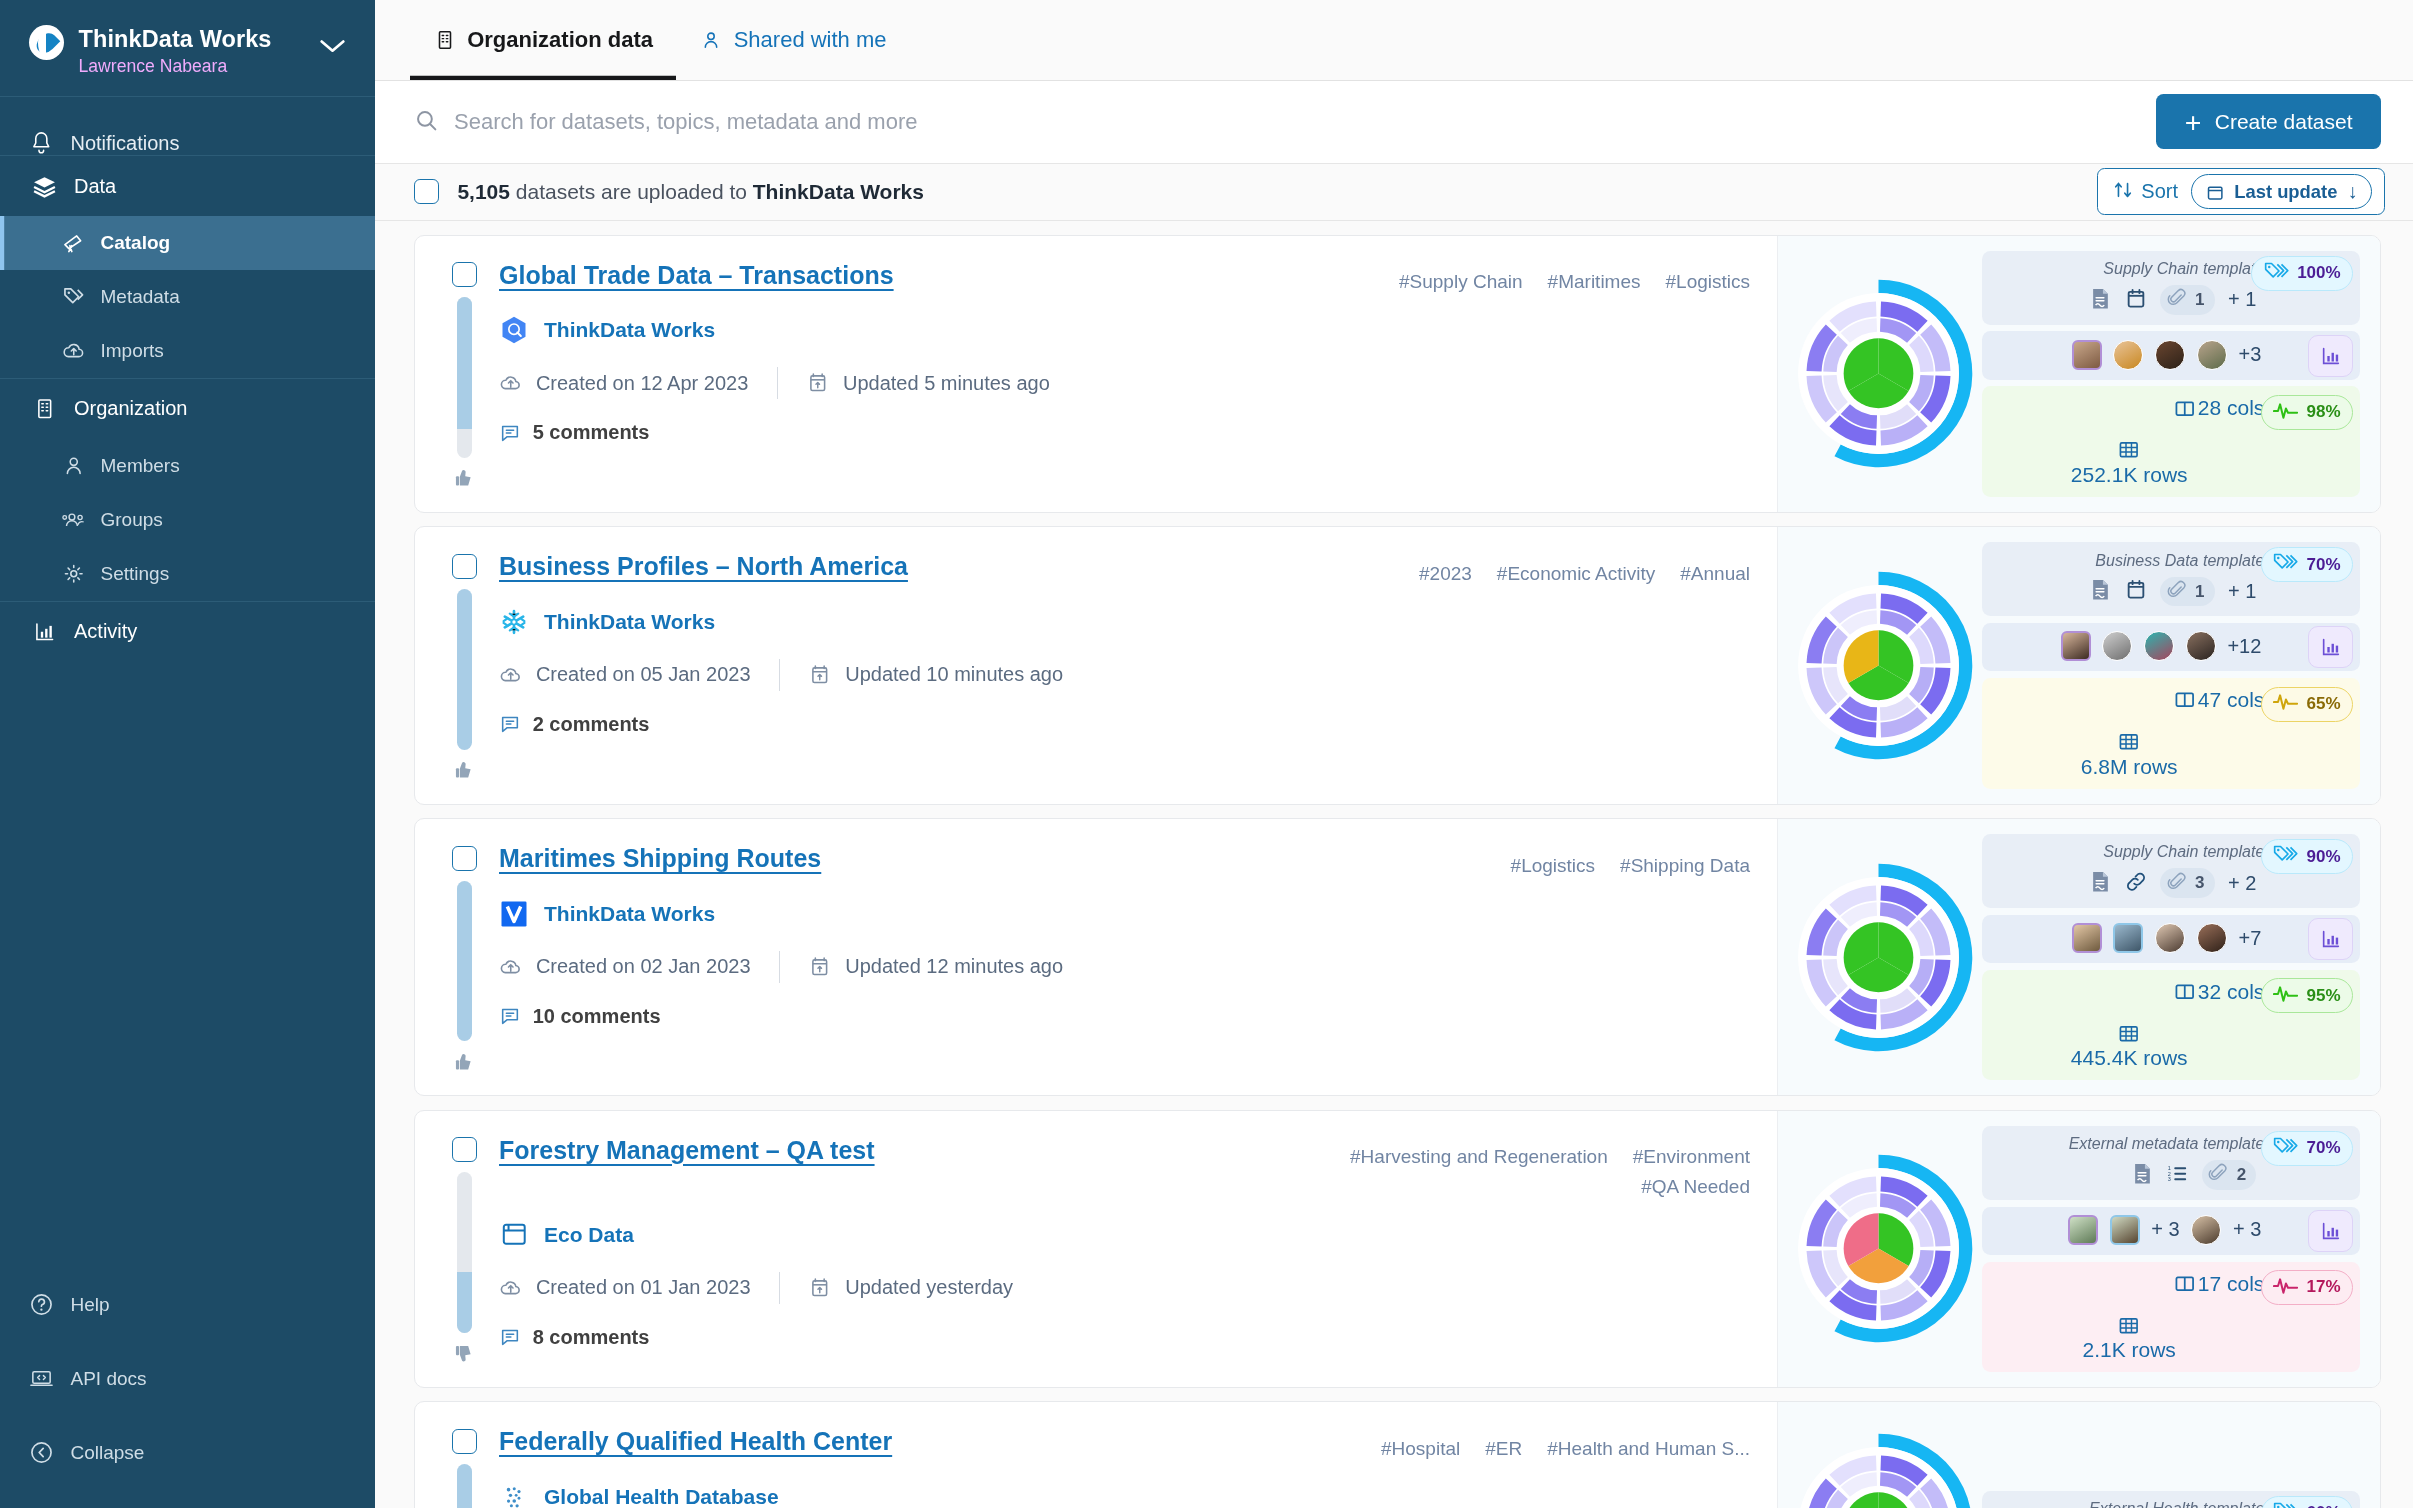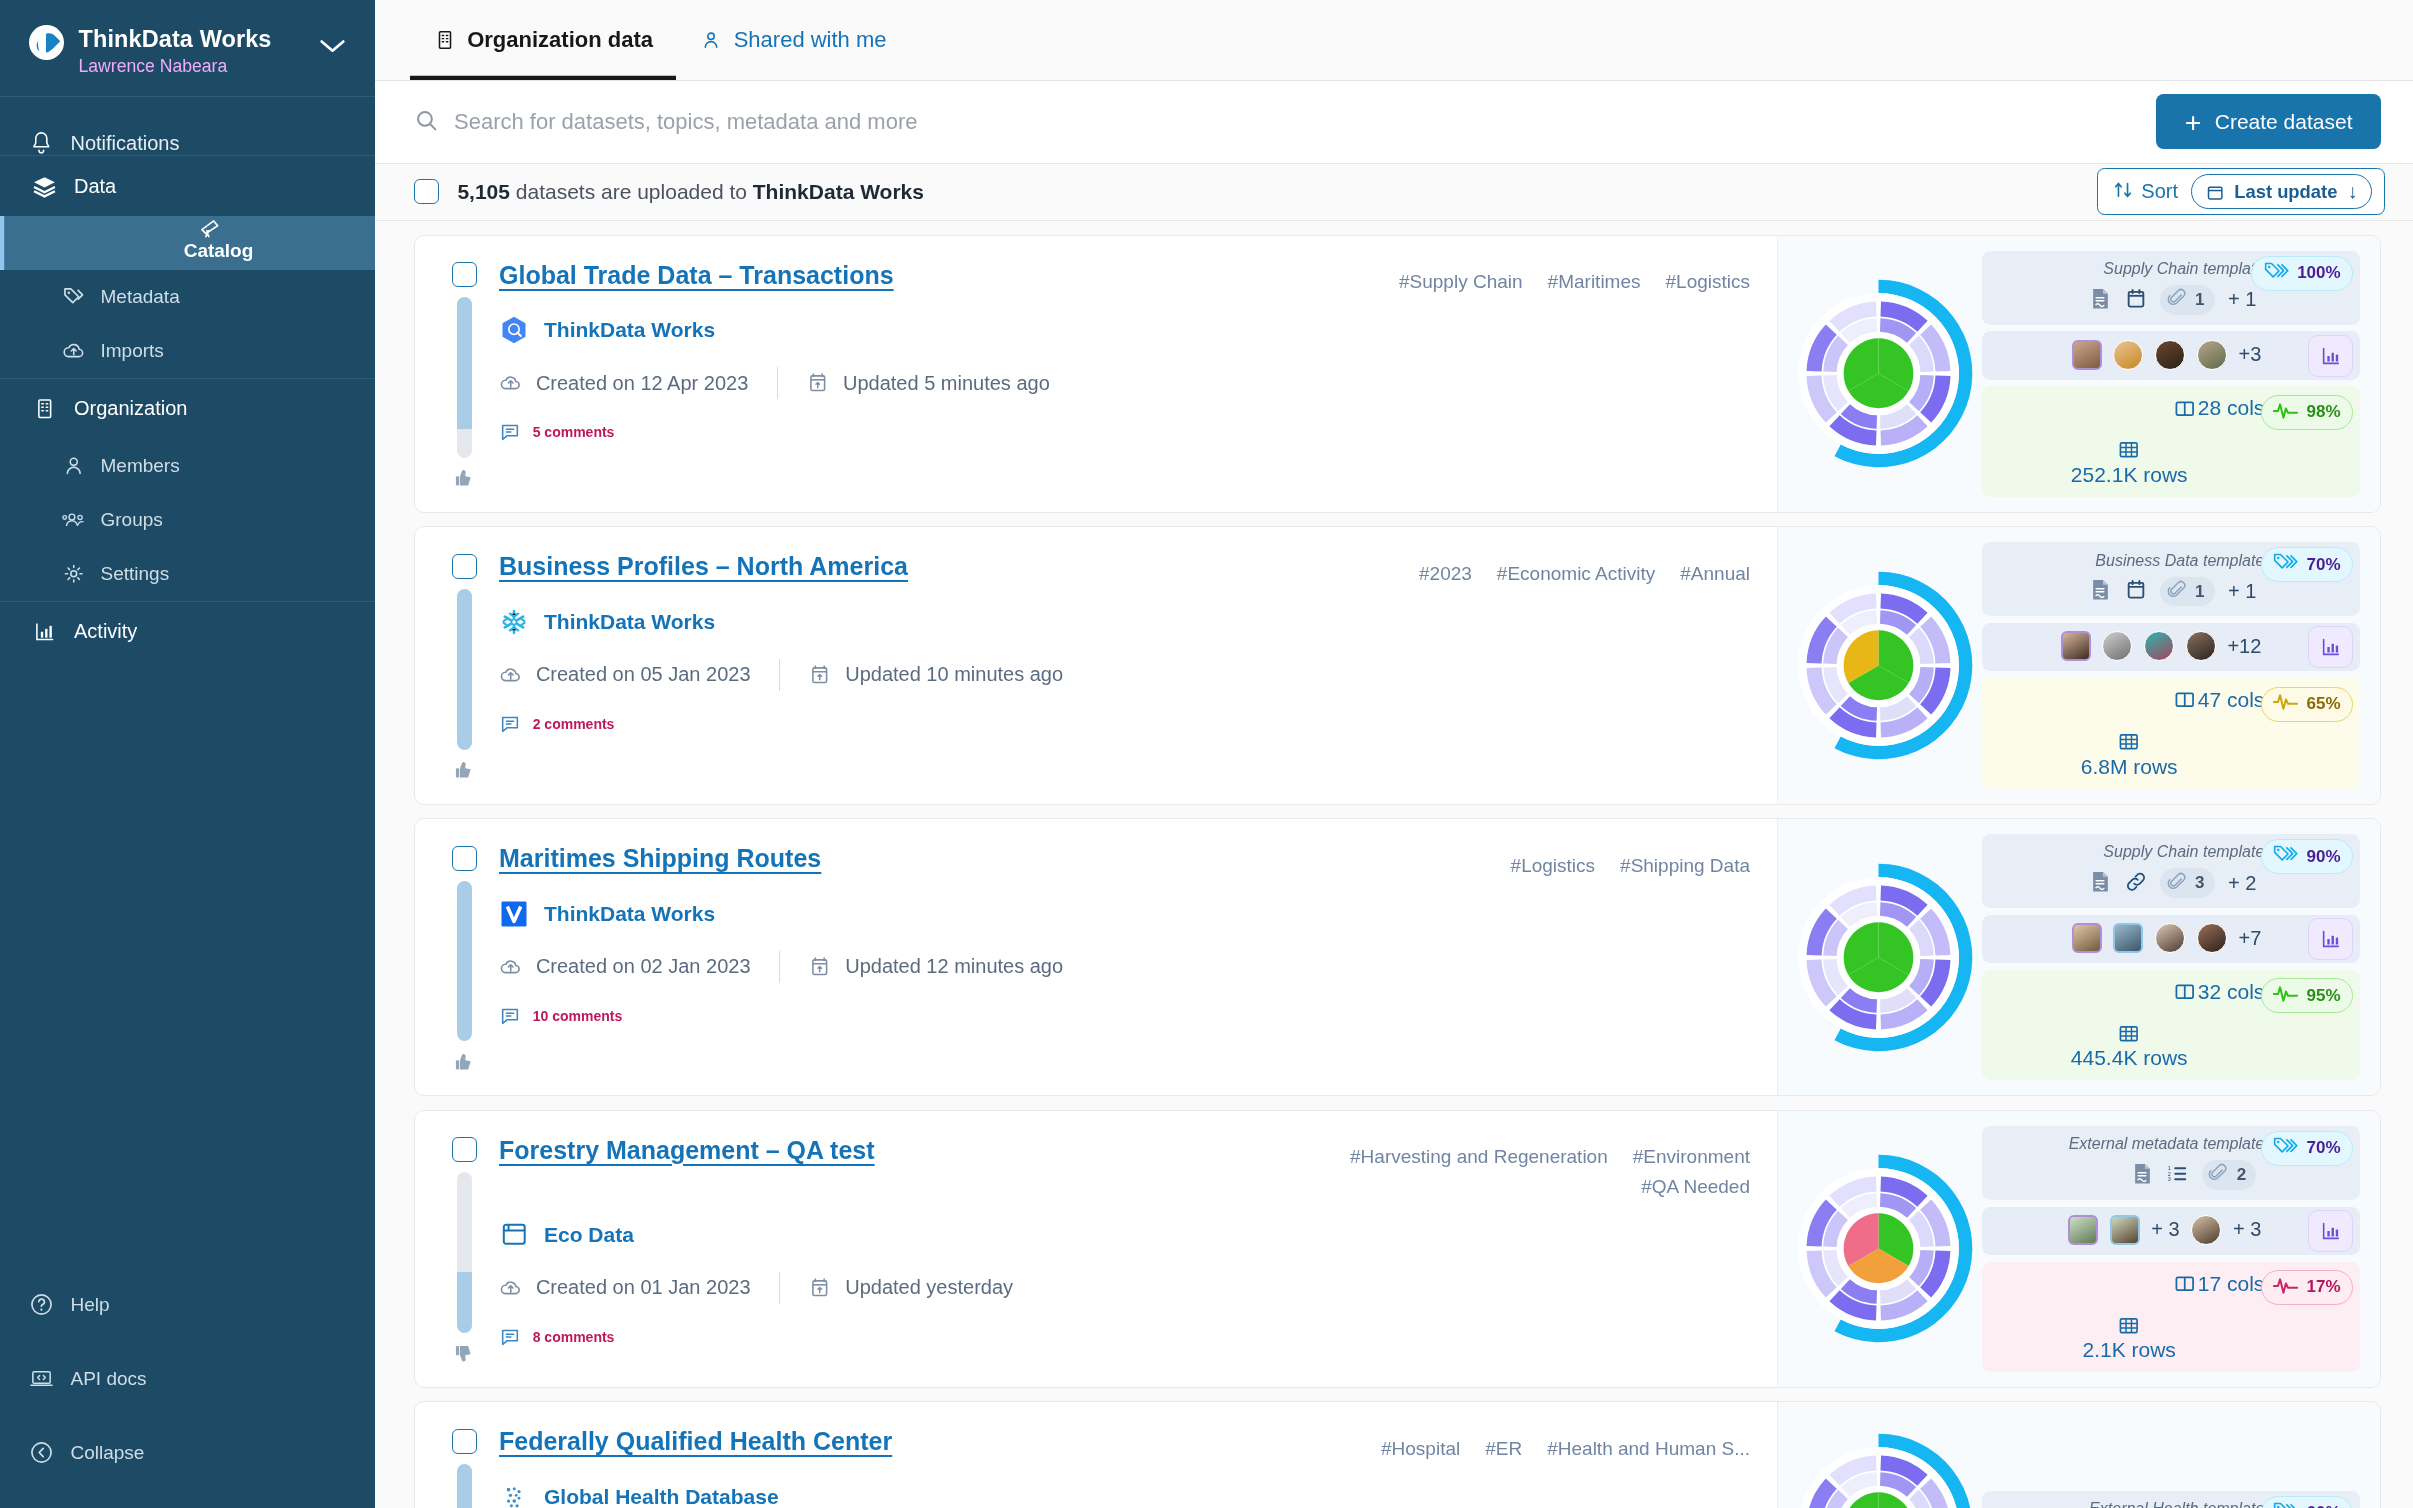--- a/index.html
+++ b/index.html
@@ -42,21 +42,20 @@
   }
   .nav-row .ico { width: 25px; height: 25px; margin-right: 17px; flex: 0 0 25px;
                   display: flex; align-items: center; justify-content: center; }
   .nav-top { height: 59px; align-items: flex-end; }
   .nav-section { height: 60px; font-size: 20px; color: #ffffff; padding-left: 32px; }
   .nav-sub { padding-left: 62px; height: 54px; font-size: 19px; color: #cfdde6; }
   .nav-sub .ico { width: 23.5px; height: 23.5px; flex: 0 0 23.5px; margin-right: 15px; }
   .nav-sub.active {
     background: #3b6f90; color: #ffffff; font-weight: 600;
     box-shadow: inset 4.2px 0 0 0 #8fc5ef;
-    flex-direction: column;
   }
   .sb-spacer { flex: 1 1 auto; }
   .sb-foot { padding-bottom: 18.4px; }
   .sb-foot .nav-row { height: 74px; font-size: 19px; color: #cfdde6; }
 
   
   .main { flex: 1 1 auto; height: 1508px; display: flex; flex-direction: column;
           background: #fafafa; overflow: hidden; }
 
   .tabbar { height: 81px; background: #fafafa; border-bottom: 0.8px solid #e2e2e2;
@@ -127,21 +126,21 @@
              display: flex; align-items: center; justify-content: center; }
   .src-name { font-size: 21px; color: #1573b8; font-weight: 600; }
 
   .meta-row { display: flex; align-items: center; margin-top: 22px; color: #5b6b80; font-size: 20px; }
   .meta-item { display: flex; align-items: center; }
   .meta-item .ico { margin-right: 13.4px; display: flex; }
   .meta-div { width: 0.8px; height: 32px; background: #d7dce3; margin: 0 28.5px; }
 
   .cmt-row { display: flex; align-items: center; margin-top: 22px; }
   .cmt-row .ico { margin-right: 11.7px; display: flex; }
-  .cmt-txt { font-size: 14px; color: #be185d; font-weight: 600; }
+  .cmt-txt { font-size: 20px; color: #404040; font-weight: 600; }
 
   
   .card-right { width: 603px; flex: 0 0 603px; border-left: 0.8px solid #eceef1;
                 background: #f7fbfd; position: relative; display: flex;
                 align-items: center; padding: 15px 20px 15px 0; }
   .donut-wrap { width: 201px; flex: 0 0 201px; display: flex; align-items: center;
                 justify-content: center; position: relative; }
   .stats { flex: 1 1 auto; display: flex; flex-direction: column; gap: 6.7px; padding-left: 3.4px; }
 
   .stat-block { border-radius: 8.4px; padding: 8.4px 11.7px 10px 11.7px; position: relative; }

